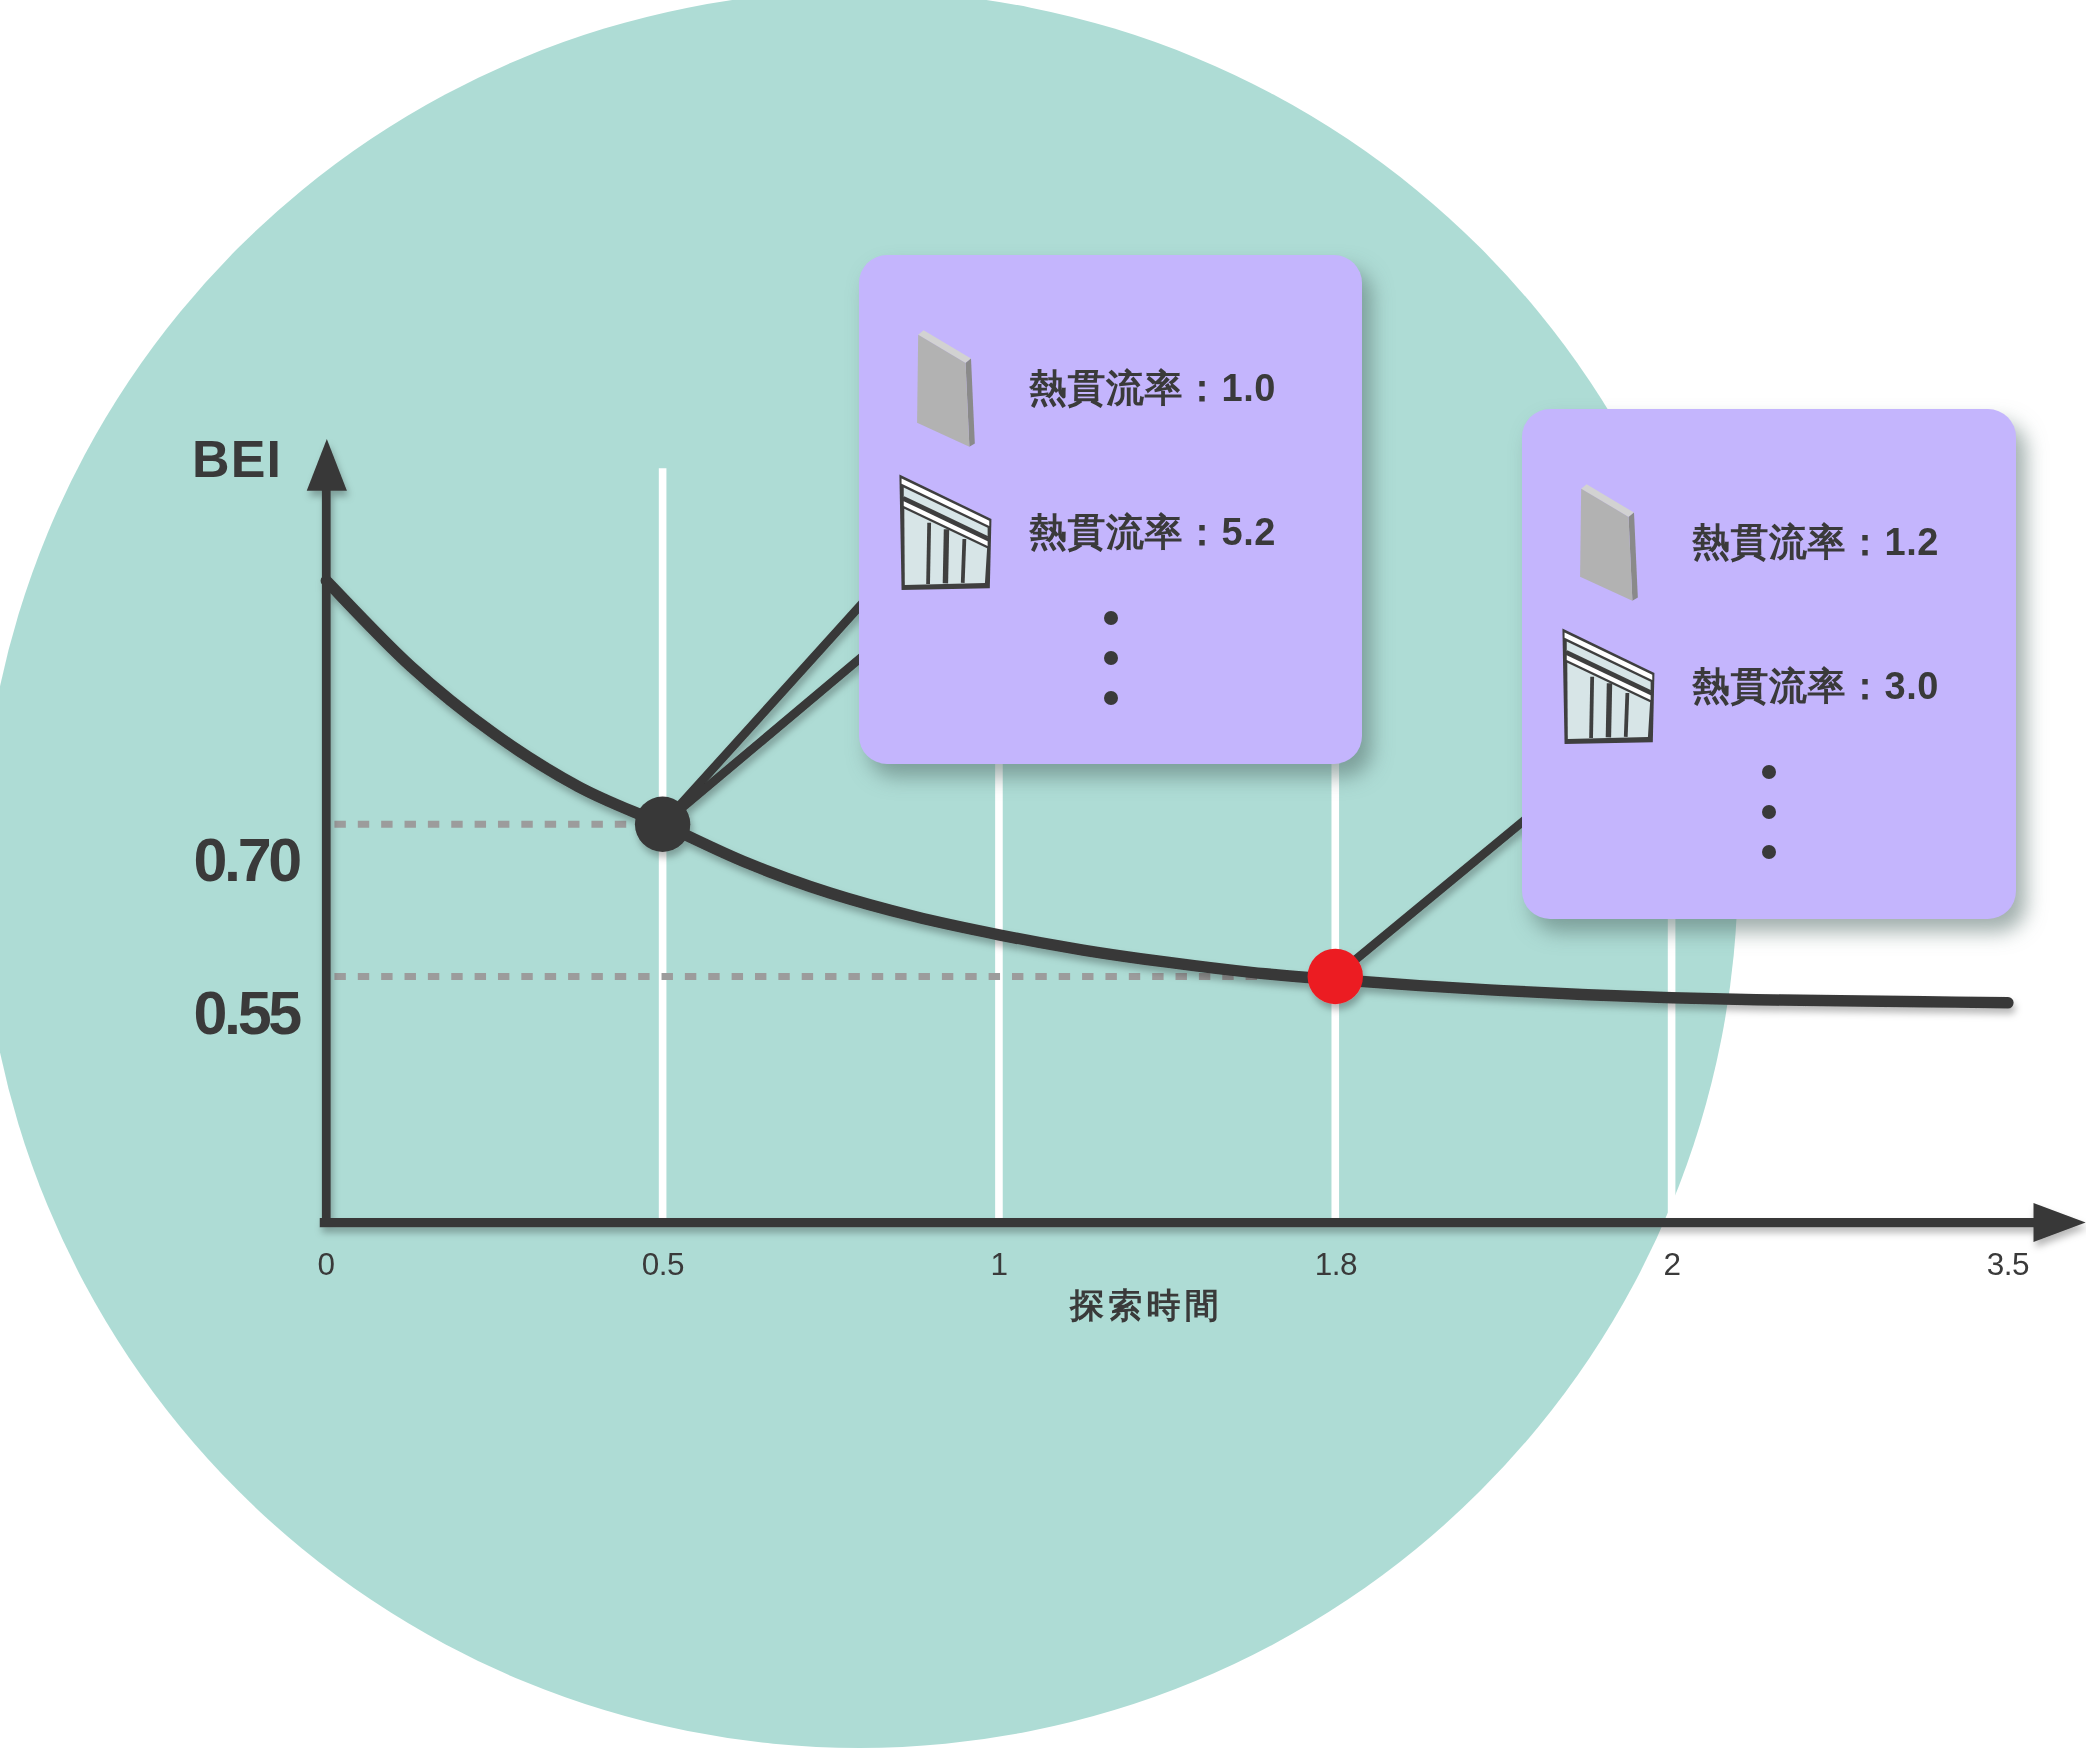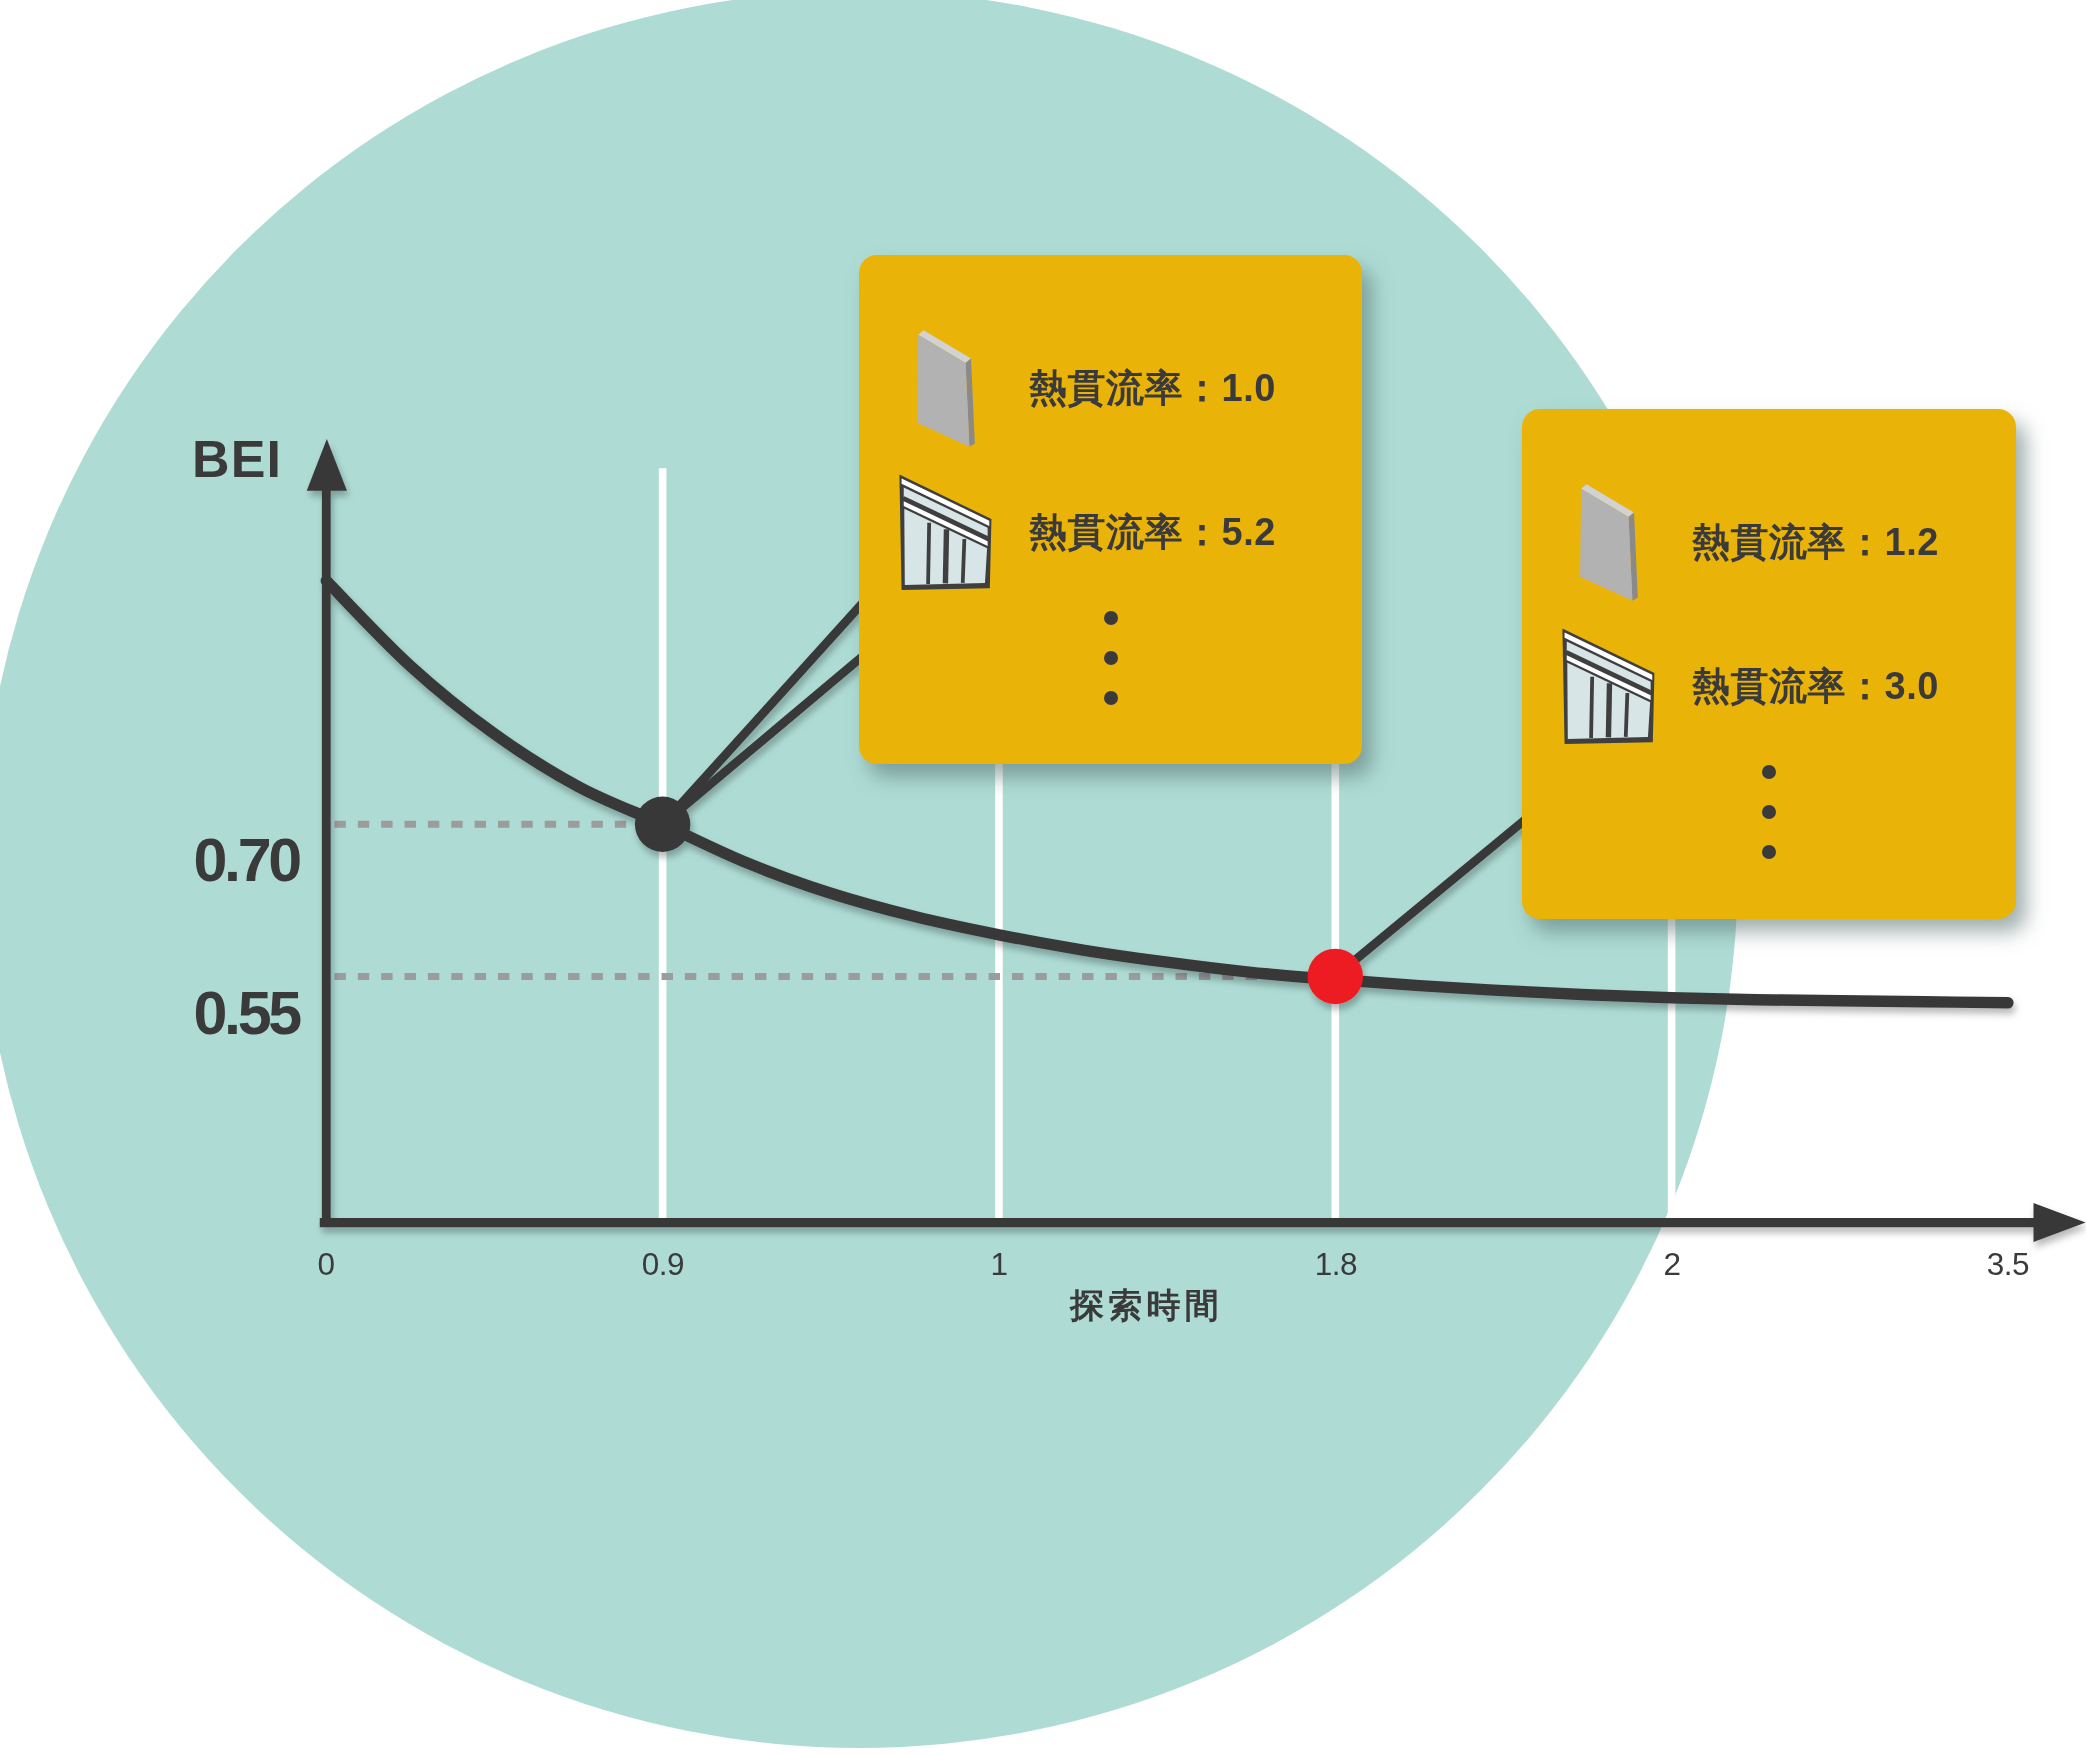--- a/index.html
+++ b/index.html
@@ -6,21 +6,21 @@
     font-family:"Liberation Sans","DejaVu Sans",sans-serif;}
   #stage{position:relative;width:2087px;height:1755px;background:#ffffff;}
   #chart-svg{position:absolute;left:0;top:0;}
   .lbl{position:absolute;color:#3a3a3a;white-space:nowrap;}
   #ylabel{left:141px;top:429px;width:141px;text-align:right;font-size:52px;font-weight:bold;letter-spacing:1.1px;}
   .yref{width:163px;text-align:right;font-size:61px;font-weight:bold;letter-spacing:-3.3px;margin-top:39px;}
   #yref0{left:136px;top:786px;}
   #yref1{left:136px;top:939px;}
   #xlabel{left:902px;top:1283px;width:489px;text-align:center;font-size:34px;font-weight:bold;letter-spacing:4.3px;}
   .tick{position:absolute;width:120px;text-align:center;color:#3a3a3a;font-size:31.5px;letter-spacing:-0.5px;top:1246px;}
-  .callout{position:absolute;background:#eab308;border-radius:18px;
+  .callout{position:absolute;background:#c4b5fd;border-radius:28px;
     box-shadow:9.8px 13px 20.7px rgba(84,110,106,0.55);}
   #callout-1{left:859px;top:255px;width:503px;height:509px;}
   #callout-2{left:1522px;top:409px;width:494px;height:510px;}
   .co-row{position:absolute;left:0;width:100%;height:130px;}
   .co-row.r1{top:68px;}
   .co-row.r2{top:212px;}
   .icon-slot{position:absolute;left:38px;top:0;width:98px;height:130px;display:flex;align-items:center;justify-content:center;}
   .co-text{position:absolute;left:170px;top:0;height:130px;display:flex;align-items:center;
     font-size:38px;font-weight:bold;color:#3a3a3a;letter-spacing:0.5px;}
   .dots{position:absolute;left:0;top:356px;width:100%;display:flex;flex-direction:column;align-items:center;gap:26px;}
@@ -55,21 +55,21 @@
         <circle cx="2457" cy="1797.0499999999997" r="51" fill="#ec1c24"></circle>
       </g>
     </svg>
 
   <div id="ylabel" class="lbl">BEI</div>
   <div id="yref0" class="lbl yref">0.70</div>
   <div id="yref1" class="lbl yref">0.55</div>
   <div id="xlabel" class="lbl">探索時間</div>
   <div id="ticks">
       <div class="tick" style="left: 266px;">0</div>
-      <div class="tick" style="left: 603px;">0.9</div>
+      <div class="tick" style="left: 603px;">0.5</div>
       <div class="tick" style="left: 939px;">1</div>
       <div class="tick" style="left: 1276px;">1.8</div>
       <div class="tick" style="left: 1612px;">2</div>
       <div class="tick" style="left: 1948px;">3.5</div>
     </div>
 
   <div id="callout-1" class="callout">
     <div class="co-row r1">
       <span class="icon-slot">
           <svg width="61" height="122" viewBox="0 0 112 224">

